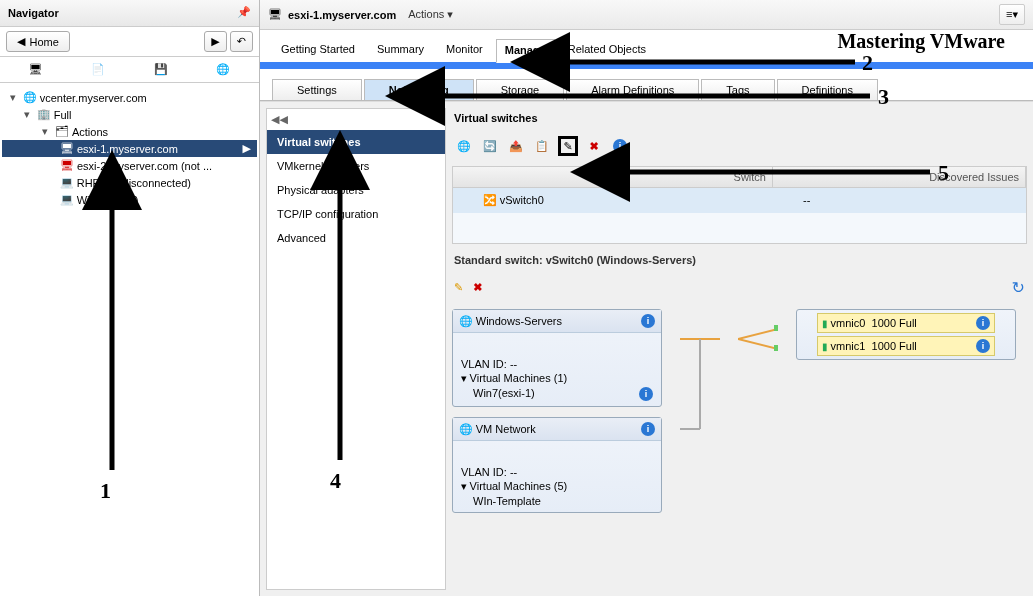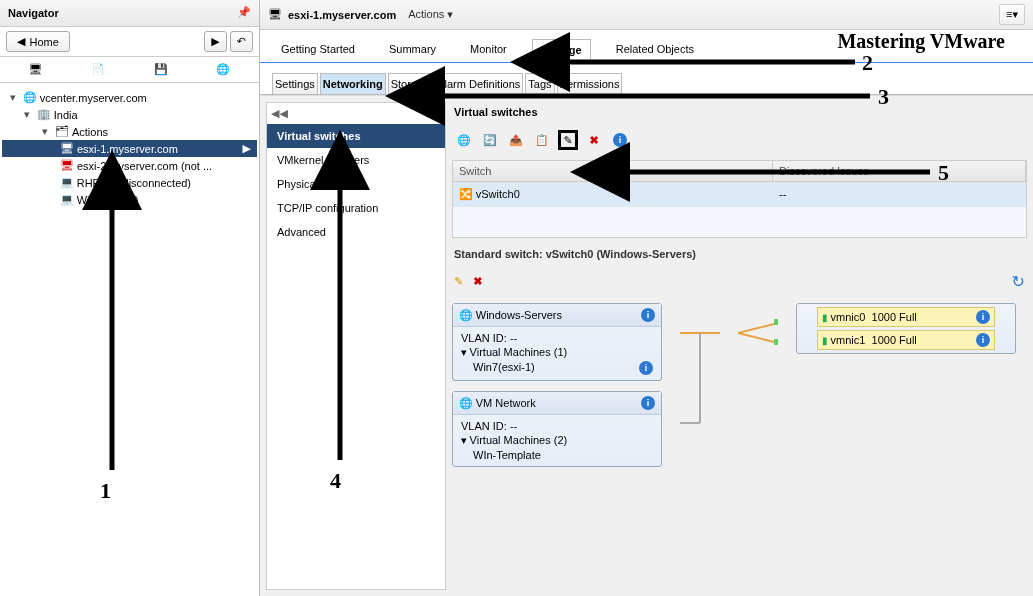--- a/index.html
+++ b/index.html
@@ -15,49 +15,49 @@
 .tree { flex: 1; background: #fff; padding: 6px 2px; overflow: auto; }
 .tree-row { display: flex; align-items: center; padding: 2px 0 2px 8px; white-space: nowrap; gap: 3px; }
 .indent1 { padding-left: 22px; } .indent2 { padding-left: 40px; } .indent3 { padding-left: 58px; }
 .tree-row.selected { background: #284a77; color: #fff; }
 .tree-row .arr { width: 10px; display:inline-block; color:#555; }
 .main { flex: 1; display: flex; flex-direction: column; background: #fff; }
 .main-top { display: flex; align-items: center; padding: 4px 8px; border-bottom: 1px solid #ccc; background: linear-gradient(#f8f8f8,#eaeaea); }
 .main-top .title { font-weight: bold; margin-left: 6px; margin-right: 12px; }
 .actions { color: #333; }
 .watermark { position: absolute; right: 28px; top: 30px; font-family: "Times New Roman", serif; font-size: 20px; font-weight: bold; color: #000; }
-.tabrow1 { display: flex; gap: 16px; padding: 8px 12px 0 12px; border-bottom: 1px solid #3b82f6; }
+.tabrow1 { display: flex; gap: 4px; padding: 8px 12px 0 12px; border-bottom: 7px solid #3b82f6; }
 .tabrow1 .tab { padding: 4px 8px 6px; border: 1px solid transparent; cursor: pointer; }
 .tabrow1 .tab.active { border: 1px solid #bbb; border-bottom: 1px solid #fff; background: #fff; font-weight: bold; color:#000; position:relative; top:1px; }
 .tabrow2 { display: flex; gap: 2px; padding: 6px 12px 0 12px; border-bottom: 1px solid #bbb; margin-top:4px; }
-.tabrow2 .stab { padding: 4px 2px; border: 1px solid #bbb; background: linear-gradient(#fff,#eee); border-bottom:none; cursor:pointer; }
+.tabrow2 .stab { padding: 4px 24px; border: 1px solid #bbb; background: linear-gradient(#fff,#eee); border-bottom:none; cursor:pointer; }
 .tabrow2 .stab.active { background: #cfe3f7; font-weight:bold; }
 .body-row { flex: 1; display: flex; border-top: 1px solid #ddd; background:#f0f0f0; padding:6px; gap:6px; }
 .left-menu { width: 180px; background:#fff; border:1px solid #ccc; }
 .left-menu .collapse { padding: 4px; color:#666; }
 .left-menu .item { padding: 6px 10px; cursor:pointer; }
 .left-menu .item.active { background: #284a77; color:#fff; font-weight:bold; }
 .right-area { flex:1; display:flex; flex-direction:column; gap:4px; }
 .section-title { font-weight: bold; padding: 4px 2px 6px; }
 .toolbar-line { display:flex; align-items:center; gap:6px; padding:2px 2px 6px; }
 .tool-btn { width:20px; height:20px; display:inline-flex; align-items:center; justify-content:center; border:1px solid transparent; }
 .edit-box { border:3px solid #000; padding:0 2px; }
 .switch-table { background:#fff; border:1px solid #ccc; }
-.switch-table .th { display:flex; background:linear-gradient(#f4f4f4,#e4e4e4); border-bottom:1px solid #ccc; font-size:10px; color:#555; }
+.switch-table .th { display:flex; background:linear-gradient(#f4f4f4,#e4e4e4); border-bottom:1px solid #ccc; font-size:10px; color:#555;text-align:right; }
 .switch-table .th div { padding:4px 6px; border-right:1px solid #ccc; }
-.switch-table .tr { display:flex; background:#dceaf7; }
+.switch-table .tr { display:flex; background:#dceaf7;padding-left:24px; }
 .switch-table .tr div { padding:6px 6px; }
 .col1 { width:320px; } .col2 { flex:1; }
 .std-title { font-weight:bold; padding:6px 2px; color:#333; }
 .std-tools { display:flex; gap:10px; padding:2px 2px 8px; align-items:center; }
 .topology { display:flex; gap:18px; overflow:auto; background:transparent; position:relative; }
 .pg-stack { display:flex; flex-direction:column; gap:10px; }
 .pg-box { width:210px; border:1px solid #9ab; background:linear-gradient(#f0f4fa,#e6edf7); border-radius:3px; }
 .pg-head { display:flex; align-items:center; justify-content:space-between; padding:4px 6px; border-bottom:1px solid #bcd; background:linear-gradient(#e9eef6,#dae3f0); }
-.pg-body { padding:4px 8px; }
+.pg-body { padding:4px 8px;margin-top:20px; }
 .pg-body .line { padding:1px 0; }
 .info-i { background:#2a77d4; color:#fff; border-radius:50%; width:14px; height:14px; display:inline-flex; align-items:center; justify-content:center; font-size:9px; font-weight:bold; }
 .conn-col { width:40px; position:relative; }
 .phys-box { width:220px; border:1px solid #9ab; background:linear-gradient(#f0f4fa,#e6edf7); border-radius:3px; }
 .nic-row { display:flex; align-items:center; justify-content:space-between; margin:3px 20px; padding:2px 4px; background:#fff4b8; border:1px solid #d6c96a; }
 .nic-row span.n { color:#2a5; font-size:10px; }
 .refresh { color:#2a77d4; font-size:16px; margin-left:auto; }
 .annotation { position:absolute; font-family:"Times New Roman",serif; font-size:22px; font-weight:bold; color:#000; pointer-events:none; }
 .hist { border:1px solid #aaa; background:linear-gradient(#fff,#eee); border-radius:3px; padding:3px 6px; margin-left:3px; }
 .main-menu { margin-left:auto; padding:3px 6px; border:1px solid #ccc; background:linear-gradient(#fff,#eee); border-radius:2px; }
@@ -89,21 +89,21 @@
     </div>
     <div class="tree">
       <div class="tree-row">
           <span class="arr">▾</span>
           <span>🌐</span>
           <span>vcenter.myserver.com</span>
         </div>
       <div class="tree-row indent1">
           <span class="arr">▾</span>
           <span>🏢</span>
-          <span>India</span>
+          <span>Full</span>
         </div>
       <div class="tree-row indent2">
           <span class="arr">▾</span>
           <span>🗂</span>
           <span>Actions</span>
         </div>
       <div class="tree-row indent3 selected">
           <span>🖥</span>
           <span>esxi-1.myserver.com</span>
           <span style="margin-left:auto;padding-right:6px">▶</span>
@@ -138,21 +138,21 @@
       <div class="tab active">Manage</div>
       <div class="tab">Related Objects</div>
     </div>
 
     <div class="tabrow2">
       <div class="stab">Settings</div>
       <div class="stab active">Networking</div>
       <div class="stab">Storage</div>
       <div class="stab">Alarm Definitions</div>
       <div class="stab">Tags</div>
-      <div class="stab">Permissions</div>
+      <div class="stab">Definitions</div>
     </div>
 
     <div class="body-row">
       <div class="left-menu">
         <div class="collapse">◀◀</div>
         <div class="item active">Virtual switches</div>
         <div class="item">VMkernel adapters</div>
         <div class="item">Physical adapters</div>
         <div class="item">TCP/IP configuration</div>
         <div class="item">Advanced</div>
@@ -206,21 +206,21 @@
                   </div>
               </div>
             </div>
             <div class="pg-box">
               <div class="pg-head">
                   <span><span>🌐</span> <span>VM Network</span></span>
                   <span class="info-i">i</span>
                 </div>
               <div class="pg-body">
                 <div class="line">VLAN ID: --</div>
-                <div class="line">▾ <span>Virtual Machines (2)</span></div>
+                <div class="line">▾ <span>Virtual Machines (5)</span></div>
                 <div class="line" style="padding-left:12px">WIn-Template</div>
               </div>
             </div>
           </div>
           <div class="conn-col">
             <svg width="40" height="160">
               <line x1="0" y1="30" x2="40" y2="30" stroke="#e8a23f" stroke-width="2"></line>
               <line x1="0" y1="120" x2="20" y2="120" stroke="#aaa" stroke-width="2"></line>
               <line x1="20" y1="30" x2="20" y2="120" stroke="#aaa" stroke-width="2"></line>
             </svg>

